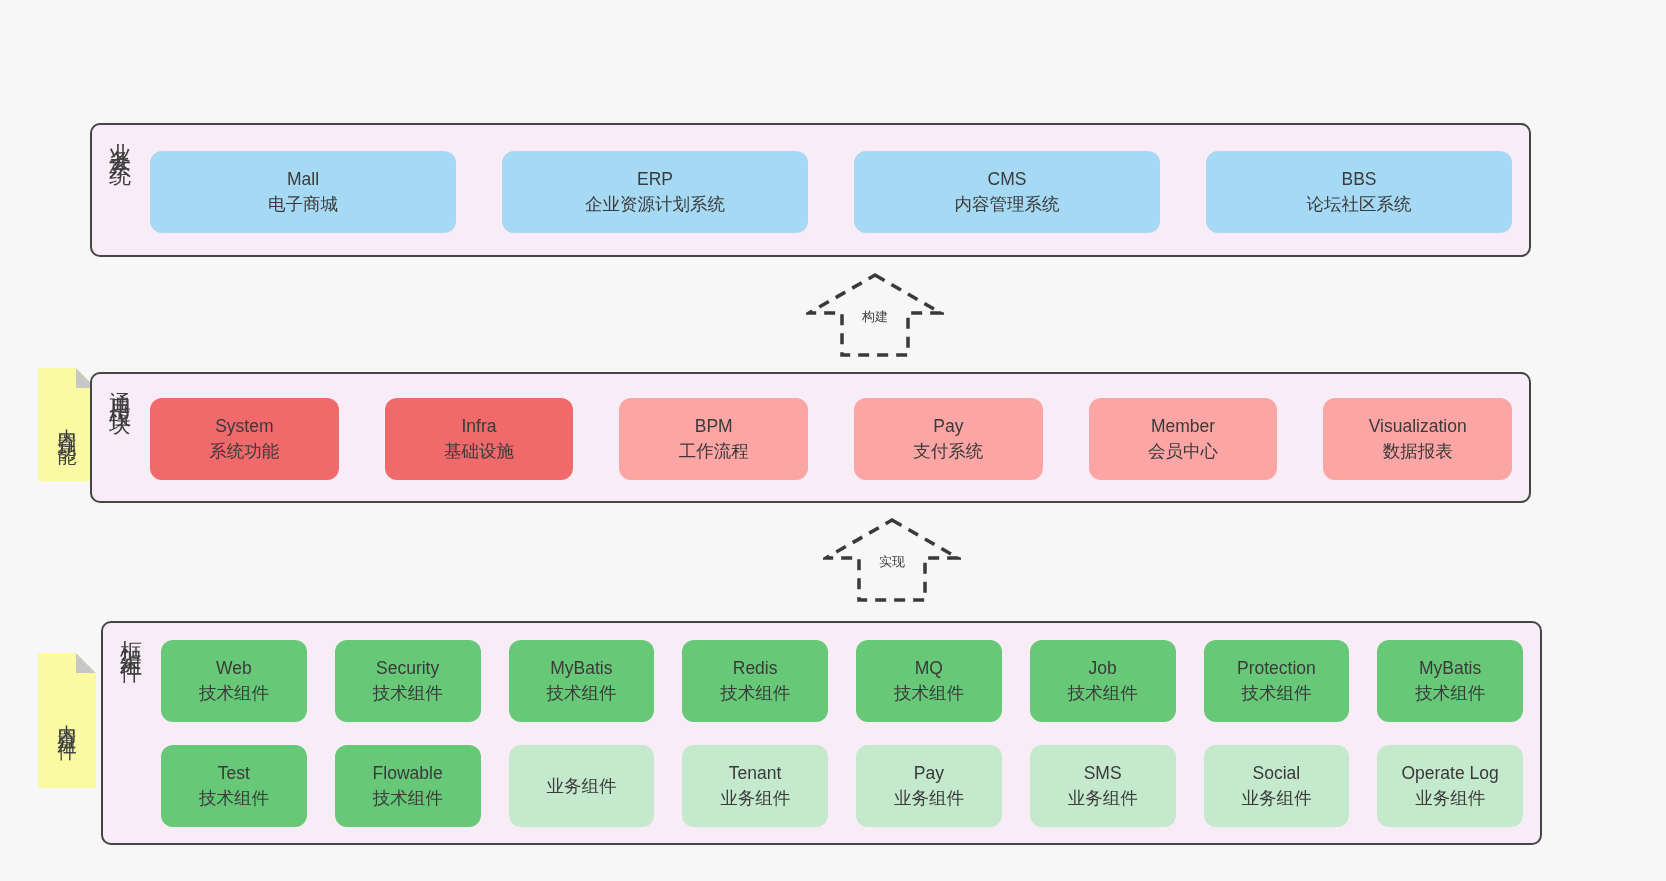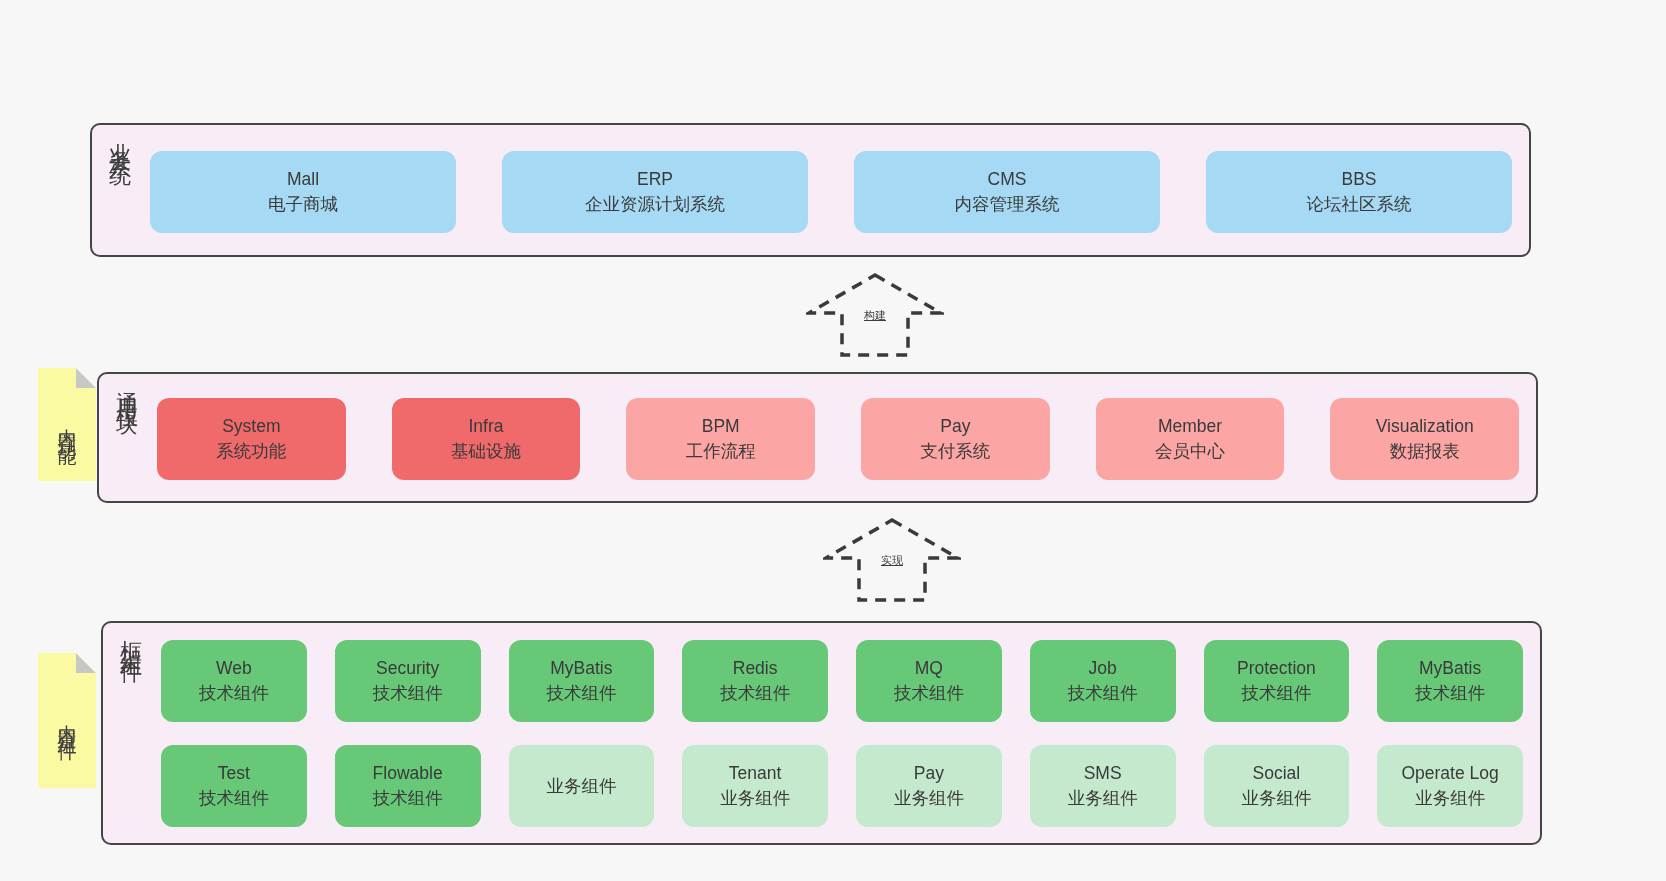--- a/index.html
+++ b/index.html
@@ -19,21 +19,21 @@
   .panel {
     position: absolute;
     left: 90px;
     width: 1441px;
     background: #f8edf6;
     border: 2px solid #454545;
     border-radius: 10px;
     z-index: 2;
   }
   #panel-business   { top: 123px; height: 134px; }
-  #panel-modules    { top: 372px; height: 131px; margin-left: 7px; }
+  #panel-modules    { top: 372px; height: 131px; }
   #panel-components { top: 621px; height: 224px; margin-left: 11px; }
 
   .v-label {
     position: absolute;
     left: 13px;
     top: 0;
     height: 100%;
     display: flex;
     align-items: center;
     writing-mode: vertical-rl;
@@ -118,24 +118,23 @@
   #arrow-build     { left: 806px; top: 272px; }
   #arrow-implement { left: 823px; top: 517px; }
   .arrow svg { position: absolute; inset: 0; }
   .arrow-label {
     position: absolute;
     top: 36px;
     left: 50%;
     transform: translateX(-50%);
     background: #f7f7f7;
     padding: 0 3px;
-    font-size: 11px;
+    font-size: 13px;
     white-space: nowrap;
     color: #3d3d3d;
-    text-decoration: underline;
   }
 </style>
 </head>
 <body>
 
 <div id="stage">
 
   <div class="panel" id="panel-business">
     <div class="v-label">业务系统</div>
     <div class="box-row">

